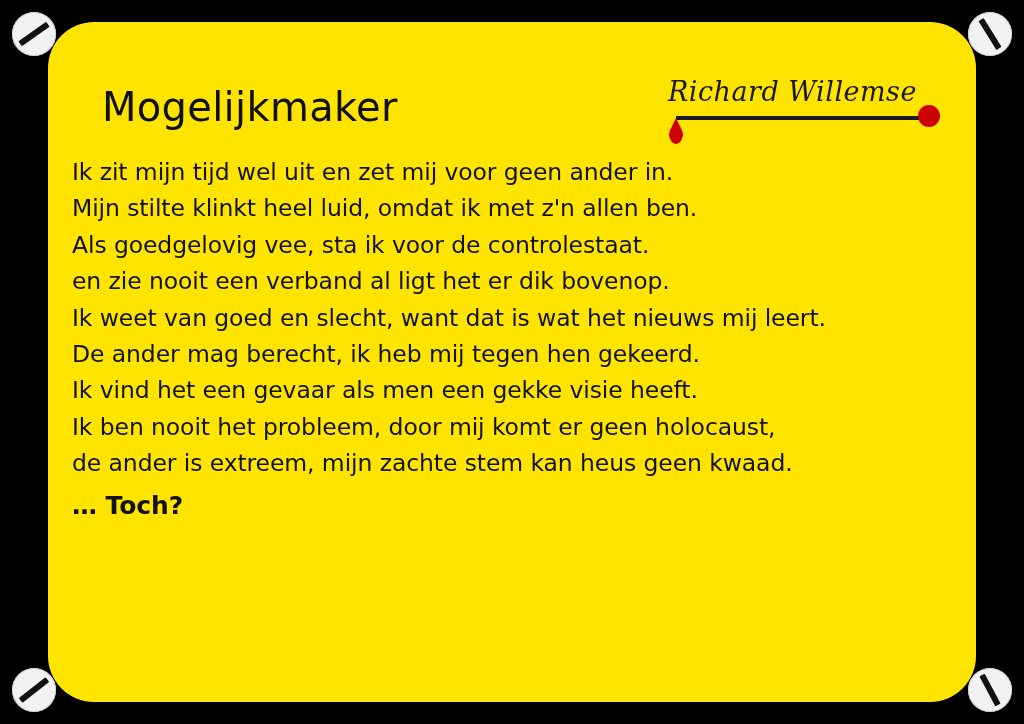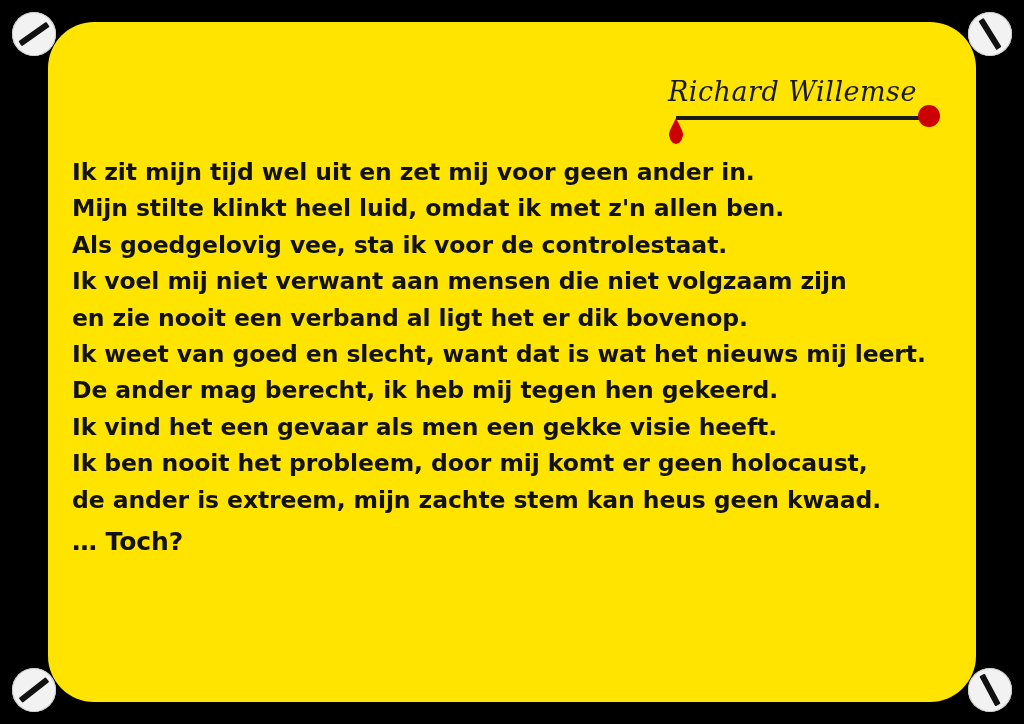--- a/index.html
+++ b/index.html
@@ -131,21 +131,21 @@
   
   #poem {
     position: absolute;
     left: 24px;
     top: 132px;
     right: 26px;
   }
   #poem .line {
     font-family: "DejaVu Sans", sans-serif;
     font-size: 23.5px;
-    font-weight: 700;
+    font-weight: 400;
     color: #121212;
     line-height: 36.4px;
     white-space: nowrap;
     letter-spacing: -0.1px;
   }
   #poem .line.last {
     font-weight: 700;
     font-size: 25px;
     padding-top: 6px;
   }
@@ -170,26 +170,26 @@
 
   <div id="card">
 
     <div id="logo">
       <div class="brand-line1">Richard Willemse</div>
       <div class="rule"></div>
       <div class="dot"></div>
       <div class="drop"></div>
     </div>
 
+    <div id="title">Mogelijkmaker</div>
 
     <div id="poem">
       <div class="line">Ik zit mijn tijd wel uit en zet mij voor geen ander in.</div>
       <div class="line">Mijn stilte klinkt heel luid, omdat ik met z'n allen ben.</div>
       <div class="line">Als goedgelovig vee, sta ik voor de controlestaat.</div>
-      <div class="line">Ik voel mij niet verwant aan mensen die niet volgzaam zijn</div>
       <div class="line">en zie nooit een verband al ligt het er dik bovenop.</div>
       <div class="line">Ik weet van goed en slecht, want dat is wat het nieuws mij leert.</div>
       <div class="line">De ander mag berecht, ik heb mij tegen hen gekeerd.</div>
       <div class="line">Ik vind het een gevaar als men een gekke visie heeft.</div>
       <div class="line">Ik ben nooit het probleem, door mij komt er geen holocaust,</div>
       <div class="line">de ander is extreem, mijn zachte stem kan heus geen kwaad.</div>
       <div class="line last">… Toch?</div>
     </div>
 
   </div>

